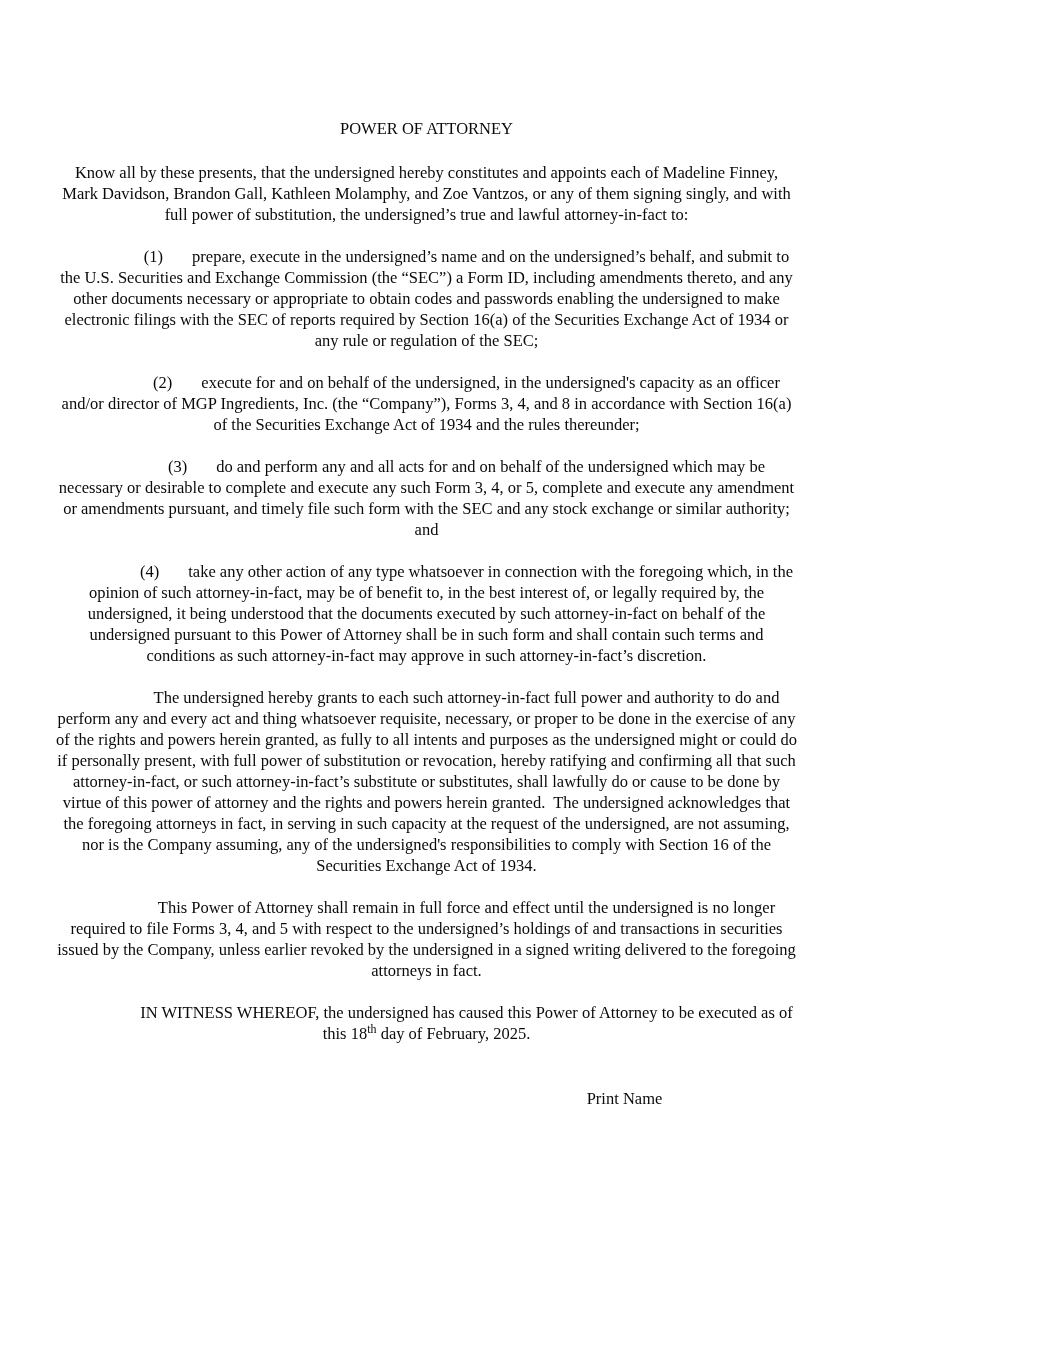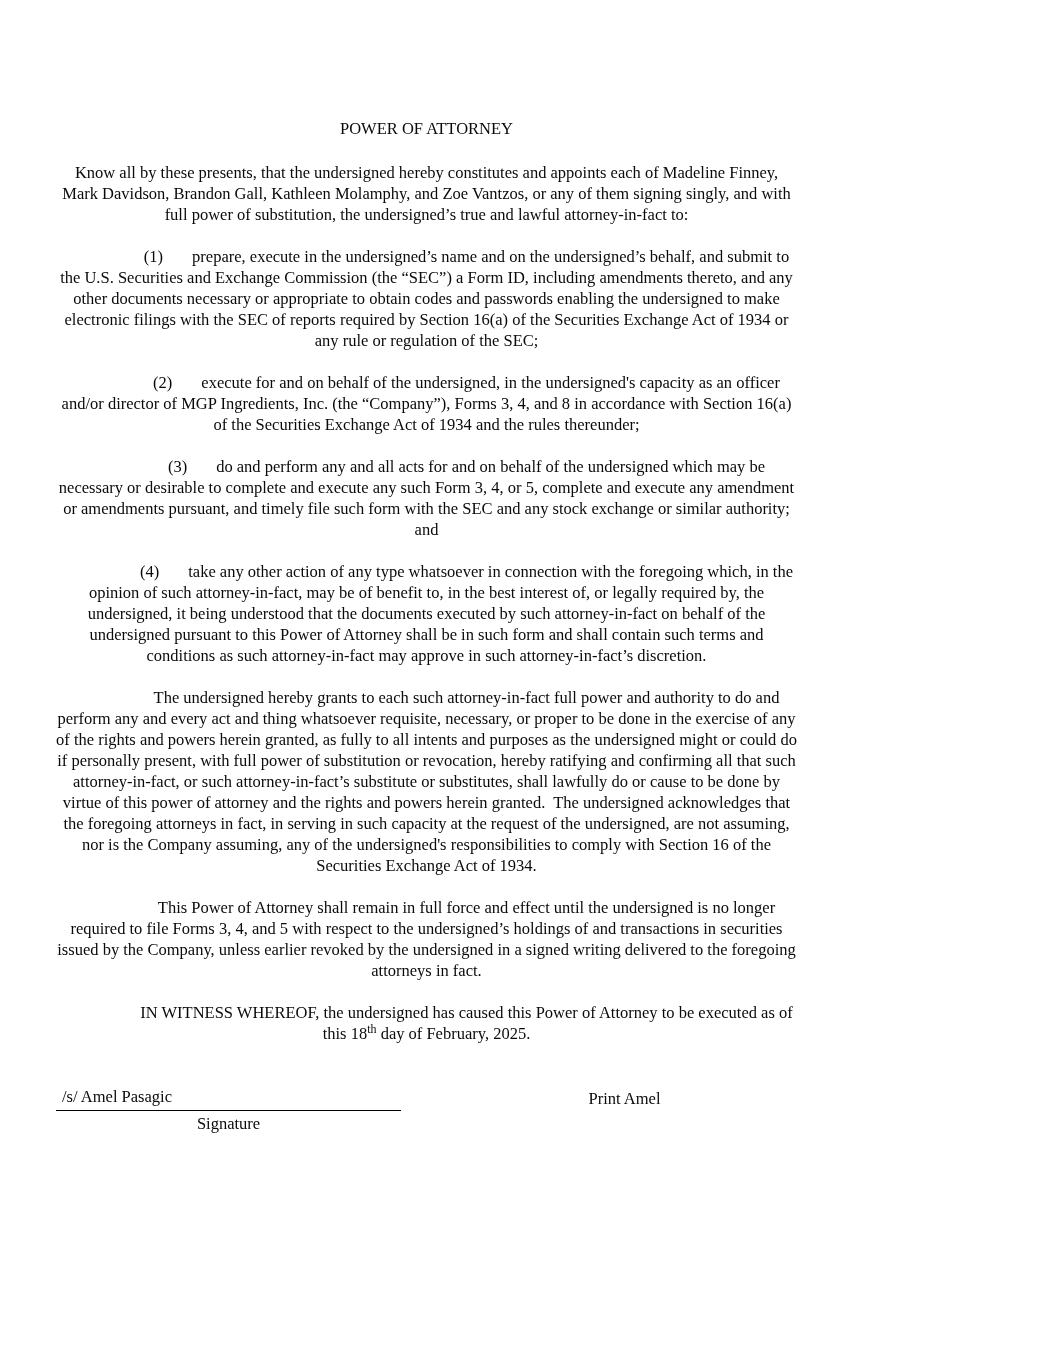--- a/index.html
+++ b/index.html
@@ -76,23 +76,19 @@
   <p class="para indented"><span class="pnum">(4)</span><span>take any other action of any type whatsoever in connection with the foregoing which, in the opinion of such attorney-in-fact, may be of benefit to, in the best interest of, or legally required by, the undersigned, it being understood that the documents executed by such attorney-in-fact on behalf of the undersigned pursuant to this Power of Attorney shall be in such form and shall contain such terms and conditions as such attorney-in-fact may approve in such attorney-in-fact’s discretion.</span></p>
 
   <p class="para indented">The undersigned hereby grants to each such attorney-in-fact full power and authority to do and perform any and every act and thing whatsoever requisite, necessary, or proper to be done in the exercise of any of the rights and powers herein granted, as fully to all intents and purposes as the undersigned might or could do if personally present, with full power of substitution or revocation, hereby ratifying and confirming all that such attorney-in-fact, or such attorney-in-fact’s substitute or substitutes, shall lawfully do or cause to be done by virtue of this power of attorney and the rights and powers herein granted.  The undersigned acknowledges that the foregoing attorneys in fact, in serving in such capacity at the request of the undersigned, are not assuming, nor is the Company assuming, any of the undersigned's responsibilities to comply with Section 16 of the Securities Exchange Act of 1934.</p>
 
   <p class="para indented">This Power of Attorney shall remain in full force and effect until the undersigned is no longer required to file Forms 3, 4, and 5 with respect to the undersigned’s holdings of and transactions in securities issued by the Company, unless earlier revoked by the undersigned in a signed writing delivered to the foregoing attorneys in fact.</p>
 
   <p class="para indented"><span>IN WITNESS WHEREOF, the undersigned has caused this Power of Attorney to be executed as of this 18</span><sup>th</sup><span> day of February, 2025.</span></p>
 
   <div class="sig-row">
     <div class="sig-block">
-      <div class="sig-line">
-        <span class="sig-value">/s/ Amel Pasagic</span>
-      </div>
-      <div class="sig-label">Signature</div>
     </div>
     <div class="sig-block">
-      <div class="sig-label">Print Amel</div>
+      <div class="sig-label">Print Name</div>
     </div>
   </div>
 
 </div>
 
 </body></html>

